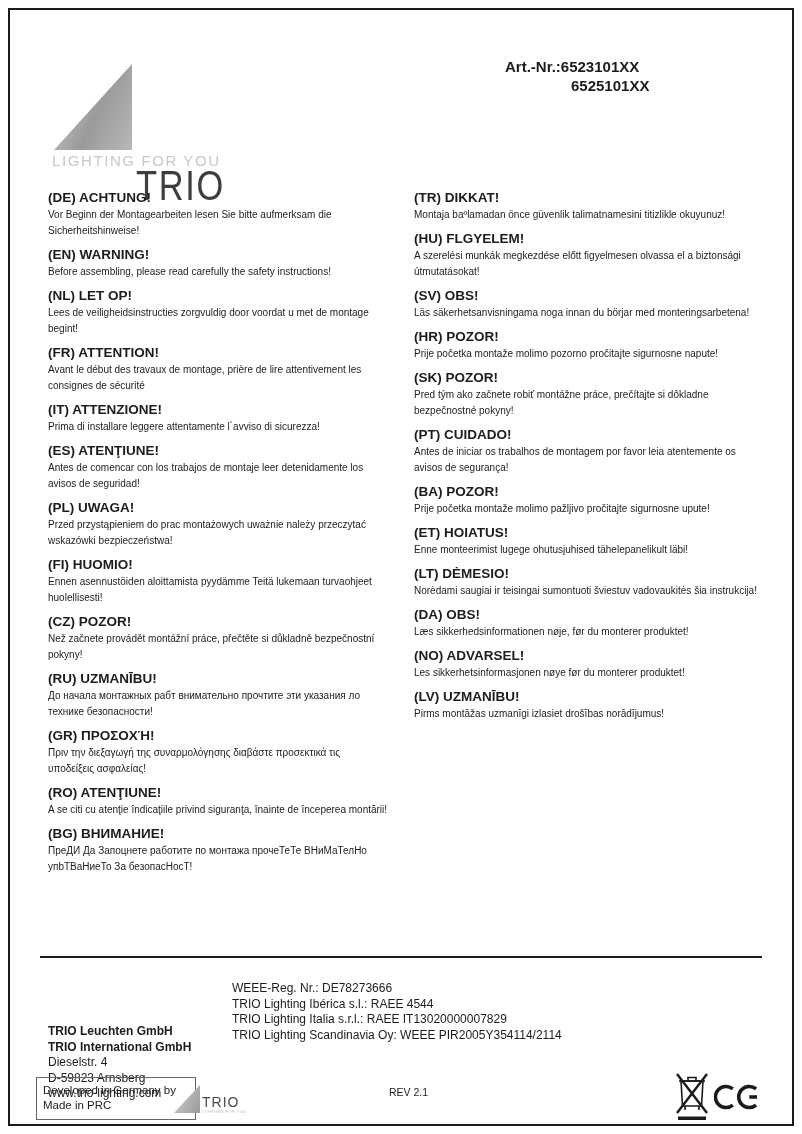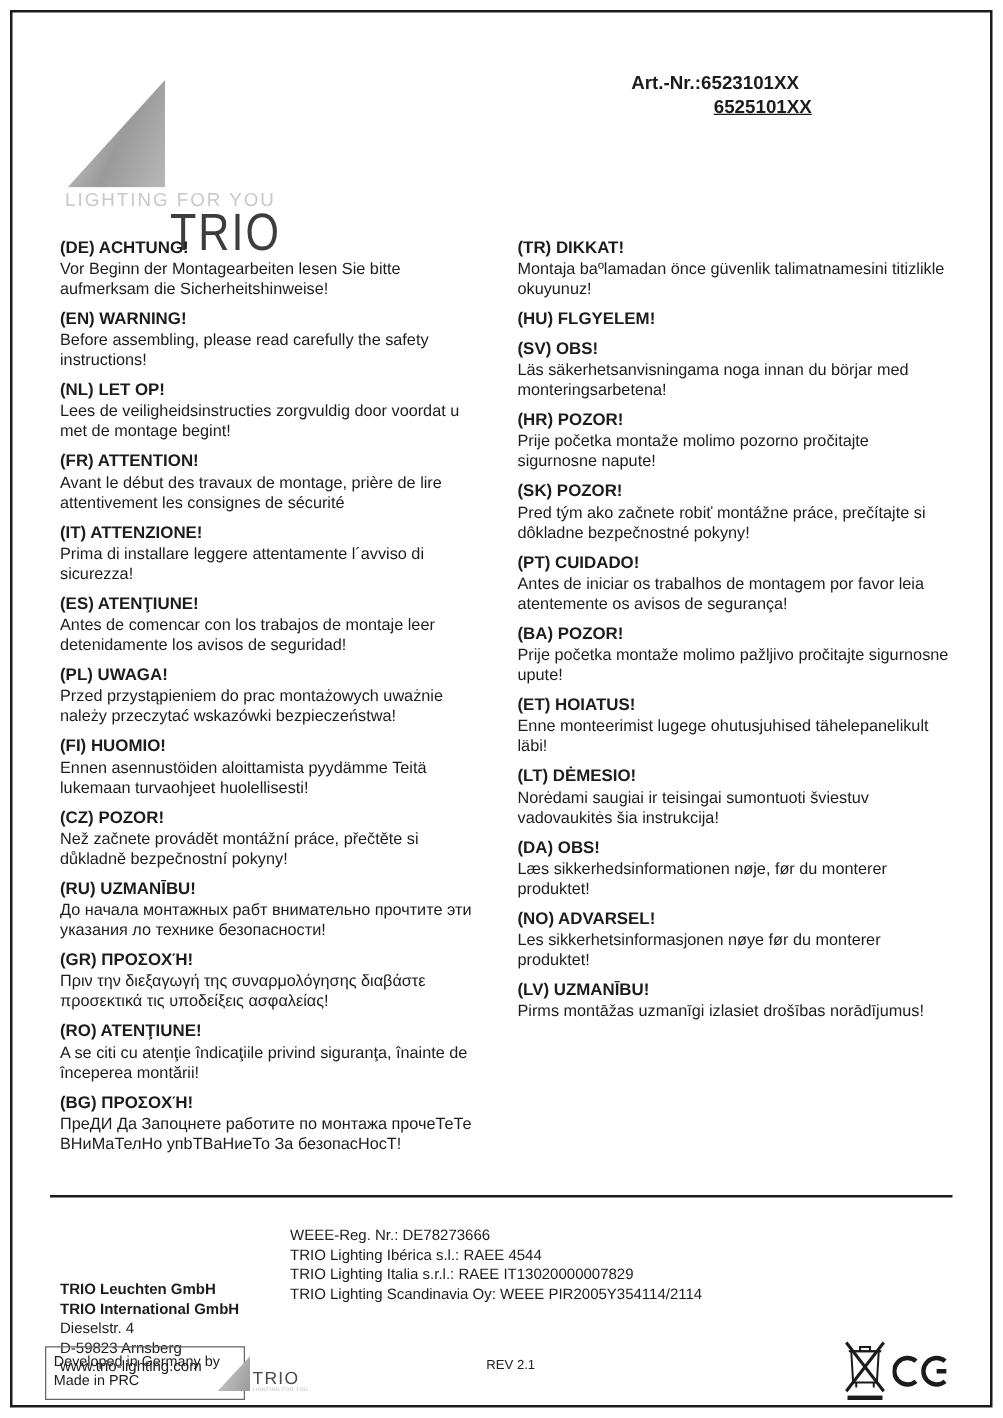--- a/index.html
+++ b/index.html
@@ -5,37 +5,37 @@
   * { margin:0; padding:0; box-sizing:border-box; }
   html,body { width:802px; height:1134px; }
   body {
     position:relative; background:#ffffff;
     font-family:"Liberation Sans","DejaVu Sans",sans-serif;
     color:#1c1c1c; overflow:hidden;
   }
   .frame { position:absolute; left:8px; top:8px; width:786px; height:1118px; border:2px solid #1b1b1b; }
 
   .art-block { position:absolute; left:505px; top:57px; font-size:15px; font-weight:bold; line-height:19px; }
-  .art-line2 { margin-left:66px;text-decoration:underline; }
+  .art-line2 { margin-left:66px; }
 
   .logo { position:absolute; left:52px; top:62px; width:240px; height:110px; }
   .logo-triangle { position:absolute; left:2px; top:2px; width:78px; height:86px;
     background:linear-gradient(115deg,#d4d4d4 0%,#9a9a9a 55%,#b8b8b8 100%);
     clip-path:polygon(100% 0,100% 100%,0 100%); }
   .logo-word { position:absolute; left:84px; top:102px; font-size:42px; line-height:44px;
     color:#3d3d3d; letter-spacing:2px; transform:scaleX(.82); transform-origin:left top; }
   .logo-tagline { position:absolute; left:0; top:90px; font-size:15px; letter-spacing:1.6px;
     color:#c8c8c8; white-space:nowrap; }
 
   .col { position:absolute; top:189px; }
   .col-left { left:48px; width:340px; }
   .col-right { left:414px; width:348px; }
   .warning-block { margin-bottom:7px; }
   .warning-heading { font-size:13.5px; font-weight:bold; line-height:17px; margin-bottom:1px; }
-  .warning-text { font-size:13px; line-height:16px; }
+  .warning-text { font-size:10px; line-height:16px; }
 
   .divider { position:absolute; left:40px; top:956px; width:722px; height:2px; background:#1b1b1b; }
 
   .company { position:absolute; left:48px; top:976px; font-size:12px; line-height:15.5px;margin-top:48px; }
   .company div:nth-child(-n+2) { font-weight:bold; }
   .weee-reg { position:absolute; left:232px; top:981px; font-size:12px; line-height:15.5px; }
 
   .dev-box { position:absolute; left:36px; top:1077px; width:160px; border:1px solid #666;
     padding:5px 6px 6px; font-size:11.5px; line-height:15px; }
 
@@ -111,31 +111,32 @@
     </div>
     <div class="warning-block">
       <div class="warning-heading">(GR) ΠΡΟΣΟΧΉ!</div>
       <div class="warning-text">Πριν την διεξαγωγή της συναρμολόγησης διαβάστε προσεκτικά τις υποδείξεις ασφαλείας!</div>
     </div>
     <div class="warning-block">
       <div class="warning-heading">(RO) ATENŢIUNE!</div>
       <div class="warning-text">A se citi cu atenţie îndicaţiile privind siguranţa, înainte de începerea montării!</div>
     </div>
     <div class="warning-block">
-      <div class="warning-heading">(BG) ΠΡΟΣΟΧΉ!</div>
+      <div class="warning-heading">(BG) ВНИМАНИЕ!</div>
       <div class="warning-text">ПреДИ Да Запоцнете работите по монтажа прочеТеТе ВНиМаТелНо упbТВаНиеТо За безопасНосТ!</div>
     </div>
   </div>
 <div class="col col-right" id="col-right">
     <div class="warning-block">
       <div class="warning-heading">(TR) DIKKAT!</div>
       <div class="warning-text">Montaja baºlamadan önce güvenlik talimatnamesini titizlikle okuyunuz!</div>
     </div>
     <div class="warning-block">
       <div class="warning-heading">(HU) FLGYELEM!</div>
+      <div class="warning-text">A szerelési munkák megkezdése előtt figyelmesen olvassa el a biztonsági útmutatásokat!</div>
     </div>
     <div class="warning-block">
       <div class="warning-heading">(SV) OBS!</div>
       <div class="warning-text">Läs säkerhetsanvisningama noga innan du börjar med monteringsarbetena!</div>
     </div>
     <div class="warning-block">
       <div class="warning-heading">(HR) POZOR!</div>
       <div class="warning-text">Prije početka montaže molimo pozorno pročitajte sigurnosne napute!</div>
     </div>
     <div class="warning-block">

